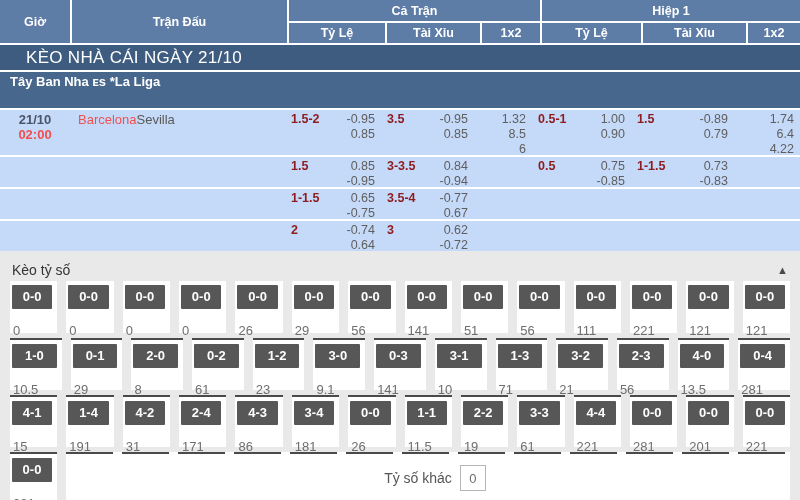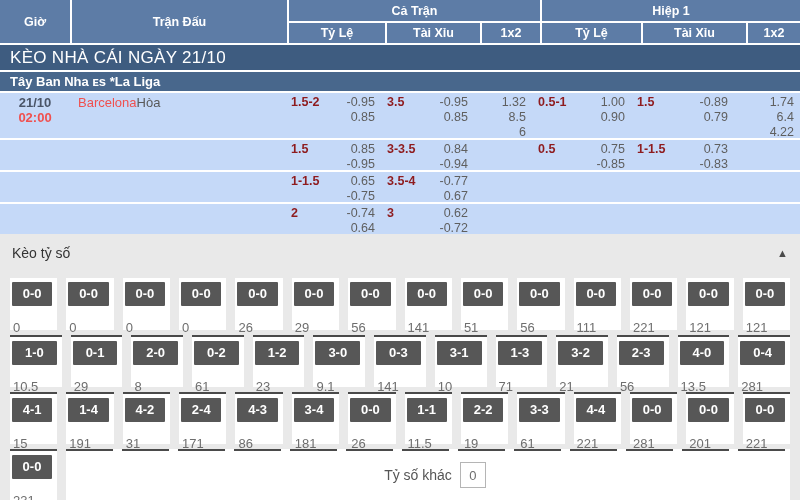--- a/index.html
+++ b/index.html
@@ -11,22 +11,22 @@
   .thead { display:grid; grid-template-columns:70px 215px 96px 93px 58px 99px 103px 1fr;
            grid-template-rows:21px 20px; gap:2px; background:#fff; }
   .th { background:#5d7ca6; color:#fff; font-weight:bold; font-size:12.5px;
         display:flex; align-items:center; justify-content:center; }
   .th-time   { grid-column:1; grid-row:1/3; }
   .th-match  { grid-column:2; grid-row:1/3; }
   .th-ft     { grid-column:3/6; grid-row:1; }
   .th-h1     { grid-column:6/9; grid-row:1; }
 
   .section-bar { height:25px; margin:2px 0; background:#3e5c80; color:#fff;
-                 font-size:17px; line-height:25px; padding-left:10px; letter-spacing:.3px; }
-  .league-bar  { height:19px; margin-bottom:2px; background:#48678c; color:#fff;
+                 font-size:17px; line-height:25px; padding-left:26px; letter-spacing:.3px; }
+  .league-bar  { height:36px; margin-bottom:2px; background:#48678c; color:#fff;
                  font-size:13px; font-weight:bold; line-height:19px; padding-left:10px; }
 
   
   .odds-row { display:grid; grid-template-columns:70px 215px 96px 93px 58px 99px 103px 1fr;
               gap:0; margin-bottom:2px; height:30px; }
   .odds-row.tall { height:45px; }
   .cell { background:#c5d9f8; overflow:hidden; }
   .time-cell { display:flex; flex-direction:column; align-items:center; padding-top:2px;
                font-size:13px; font-weight:bold; line-height:15px; }
   .time-cell .date { color:#4a5568; }
@@ -37,21 +37,21 @@
   .odds-cell { display:flex; justify-content:space-between; padding:2px 6px 0 6px;
                font-size:12.5px; line-height:15px; }
   .odds-cell .line { color:#8e1b1e; font-weight:bold; }
   .odds-cell .nums { display:flex; flex-direction:column; text-align:right; color:#5f5f5f; }
   .x2-cell { display:flex; flex-direction:column; align-items:flex-end; padding:2px 6px 0 0;
              font-size:12.5px; line-height:15px; color:#5f5f5f; }
 
   
   .score-section { background:#e9e9e9; padding-top:6px; }
   .score-header { display:flex; justify-content:space-between; align-items:center;
-                  padding:0 12px; height:22px; margin-bottom:14px;text-align:center; }
+                  padding:0 12px; height:22px; margin-bottom:0;text-align:center; }
   .score-title { font-size:14px; color:#333; }
   .collapse-arrow { font-size:11px; color:#4a4a4a; cursor:pointer; }
   .score-row { display:flex; gap:9px; padding:0 10px; margin-bottom:5px; }
   .score-cell { flex:1; background:#fff; height:52px; }
   .score-cell.bordered { border-top:2px solid #4a4a4a; }
   .score-box { background:#575757; color:#fff; font-weight:bold; font-size:13px;
                text-align:center; height:24px; line-height:24px; margin:4px 5px 14px 2px;
                border-radius:1px; }
   .score-val { color:#6e6e6e; font-size:13px; margin:4px 0 0 3px; }
   .score-cell.small { flex:0 0 47px; }
@@ -86,21 +86,21 @@
     <div class="league-bar">Tây Ban Nha ᴇs *La Liga</div>
 
     <div id="odds-body">
         <div class="odds-row tall">
           <div class="cell time-cell">
             <span class="date">21/10</span>
             <span class="time">02:00</span>
           </div>
           <div class="cell match-cell">
             <span class="team home">Barcelona</span>
-            <span class="team">Hòa</span>
+            <span class="team">Sevilla</span>
           </div>
           <div class="cell odds-cell">
             <span class="line">1.5-2</span>
             <span class="nums">
               <span>-0.95</span>
               <span>0.85</span>
             </span>
           </div>
           <div class="cell odds-cell">
             <span class="line">3.5</span>

